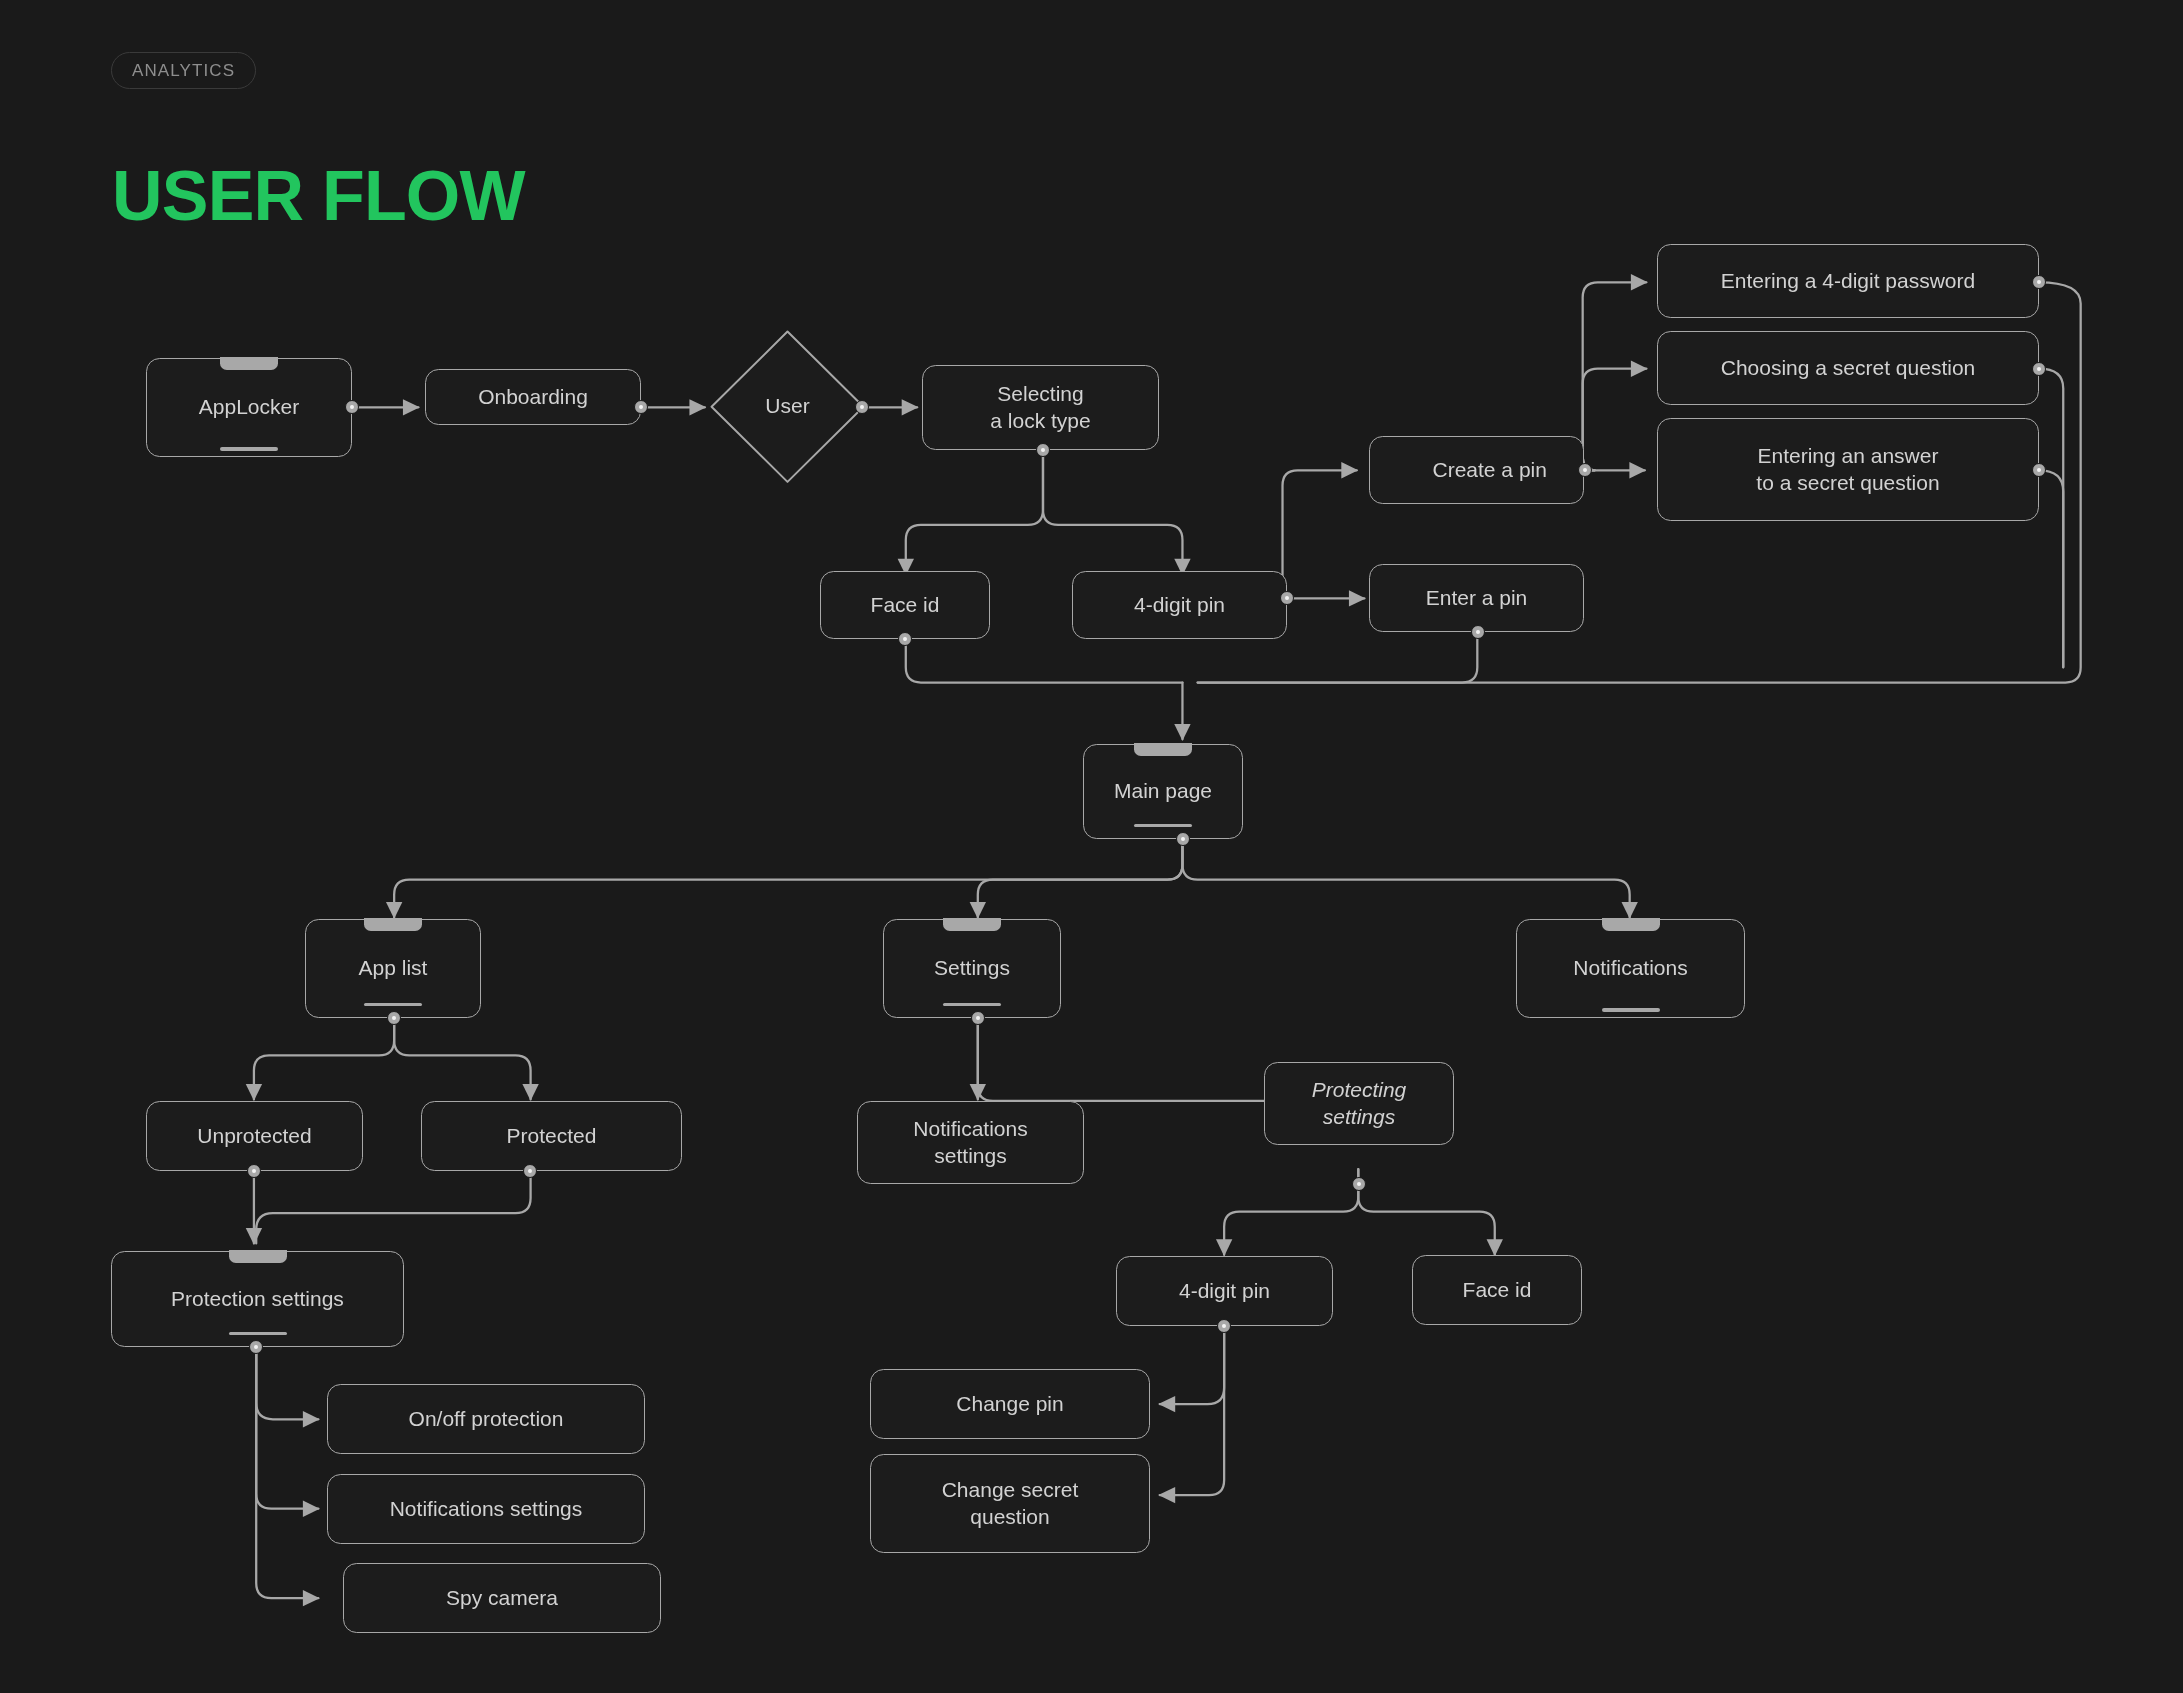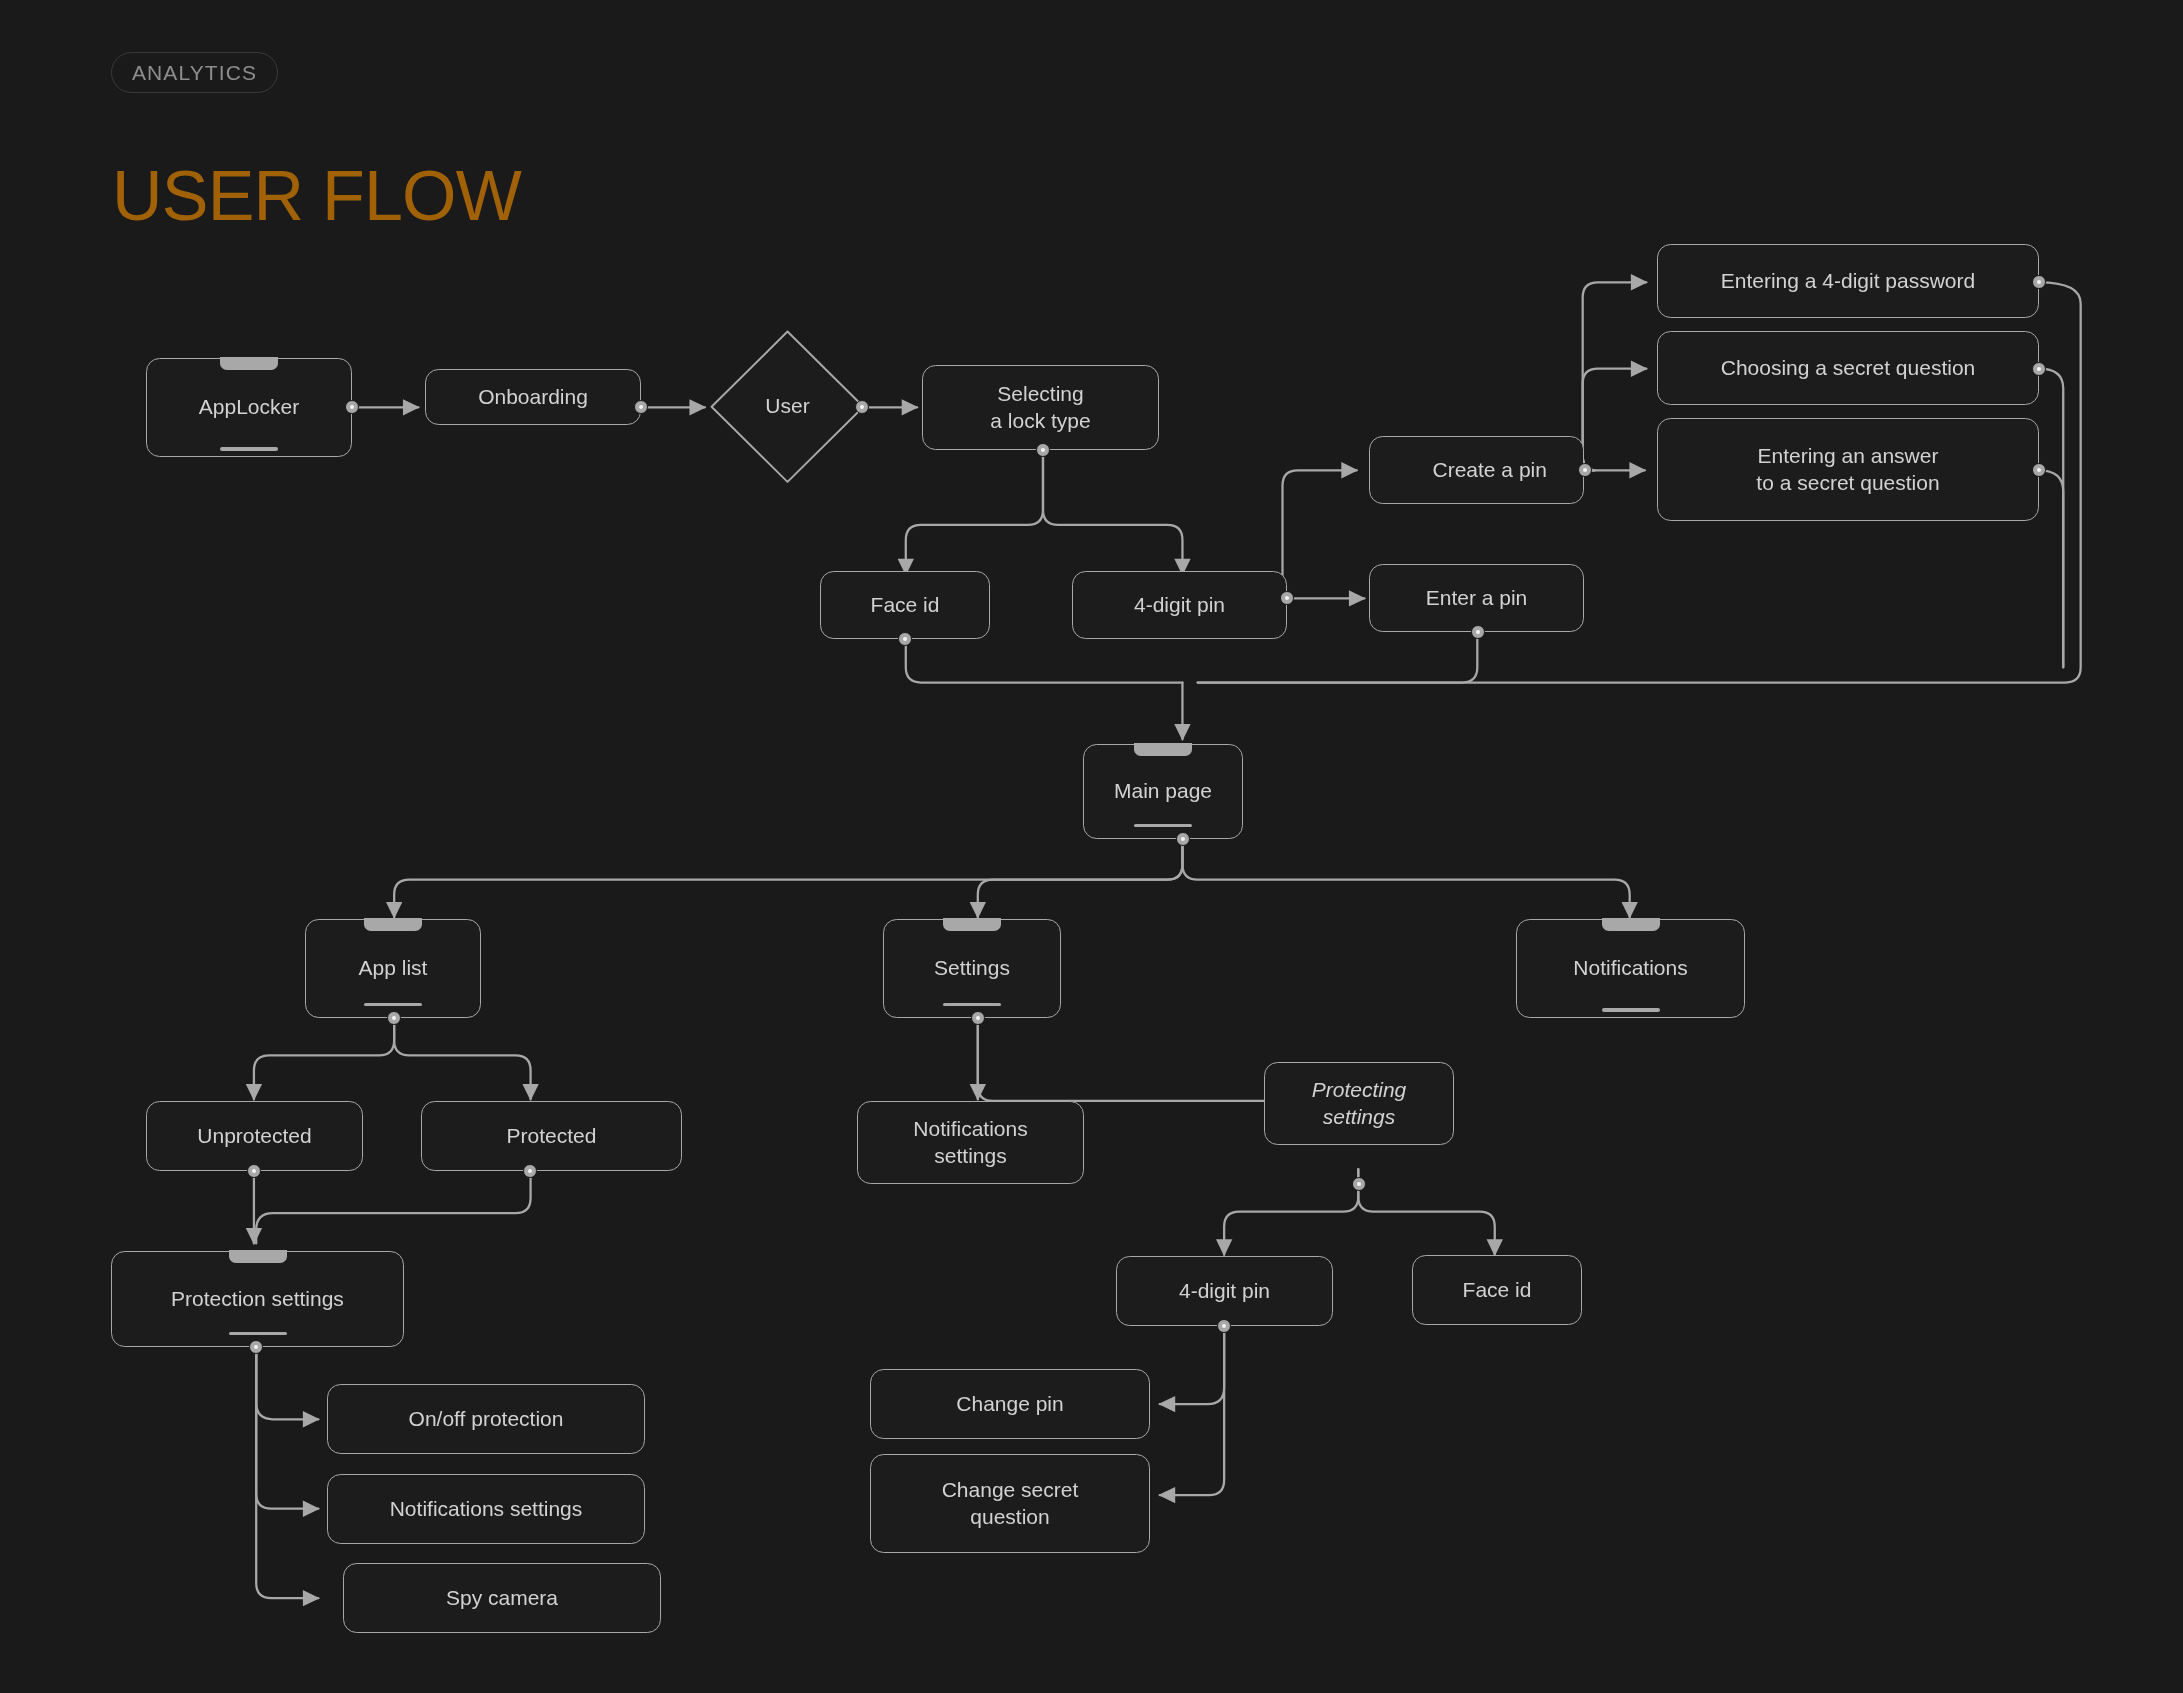--- a/index.html
+++ b/index.html
@@ -10,29 +10,29 @@
     overflow:hidden;
     position:relative;
   }
   #root{position:absolute;inset:0;}
 
   
   .badge{
     position:absolute;left:111px;top:52px;
     border:0.8px solid #3a3a3a;border-radius:757px;
     padding:9px 20px;
-    font-size:21px;letter-spacing:1.1px;
+    font-size:17px;letter-spacing:1.1px;
     color:#8e8e8e;
     background:transparent;
     line-height:1;
   }
   .page-title{
     position:absolute;left:112px;top:114px;
-    font-size:70px;font-weight:400;letter-spacing:-0.8px;
-    color:#a16207;line-height:1;
+    font-size:70px;font-weight:700;letter-spacing:-0.8px;
+    color:#22c55e;line-height:1;
   }
 
   
   #flow{position:absolute;left:0;top:0;width:2183px;height:1694px;}
   #edges{position:absolute;left:0;top:0;width:2183px;height:1694px;pointer-events:none;}
 
   .node{
     position:absolute;
     box-sizing:border-box;
     border:1.9px solid #a8a8a8;

